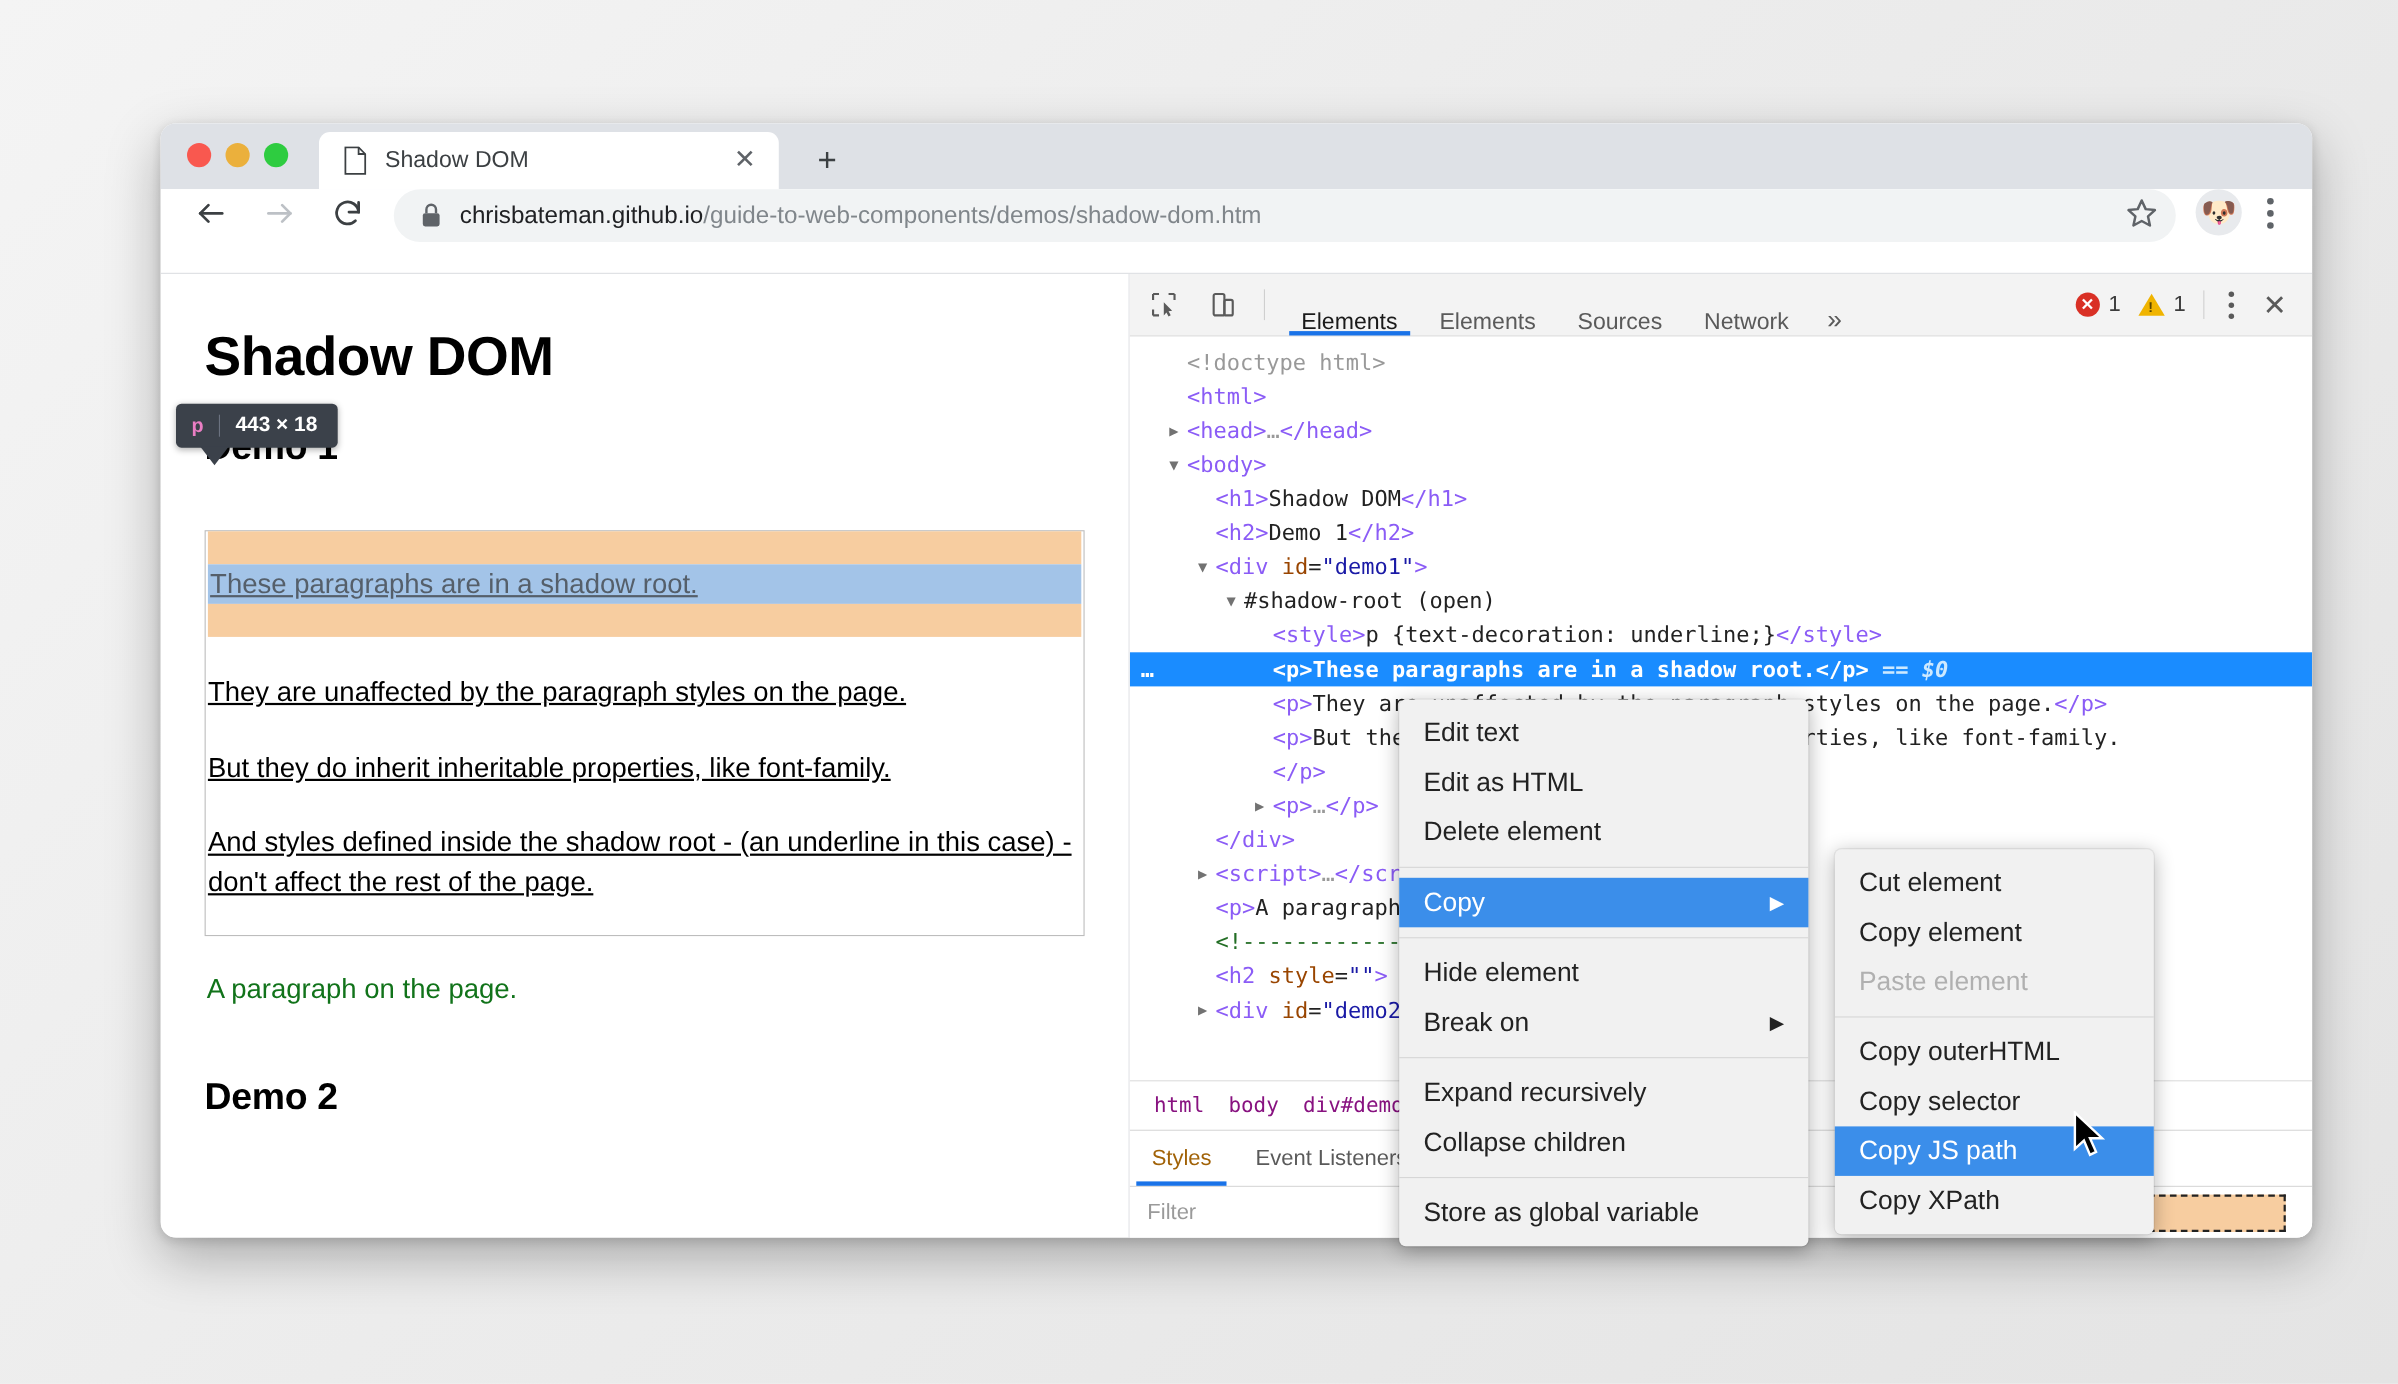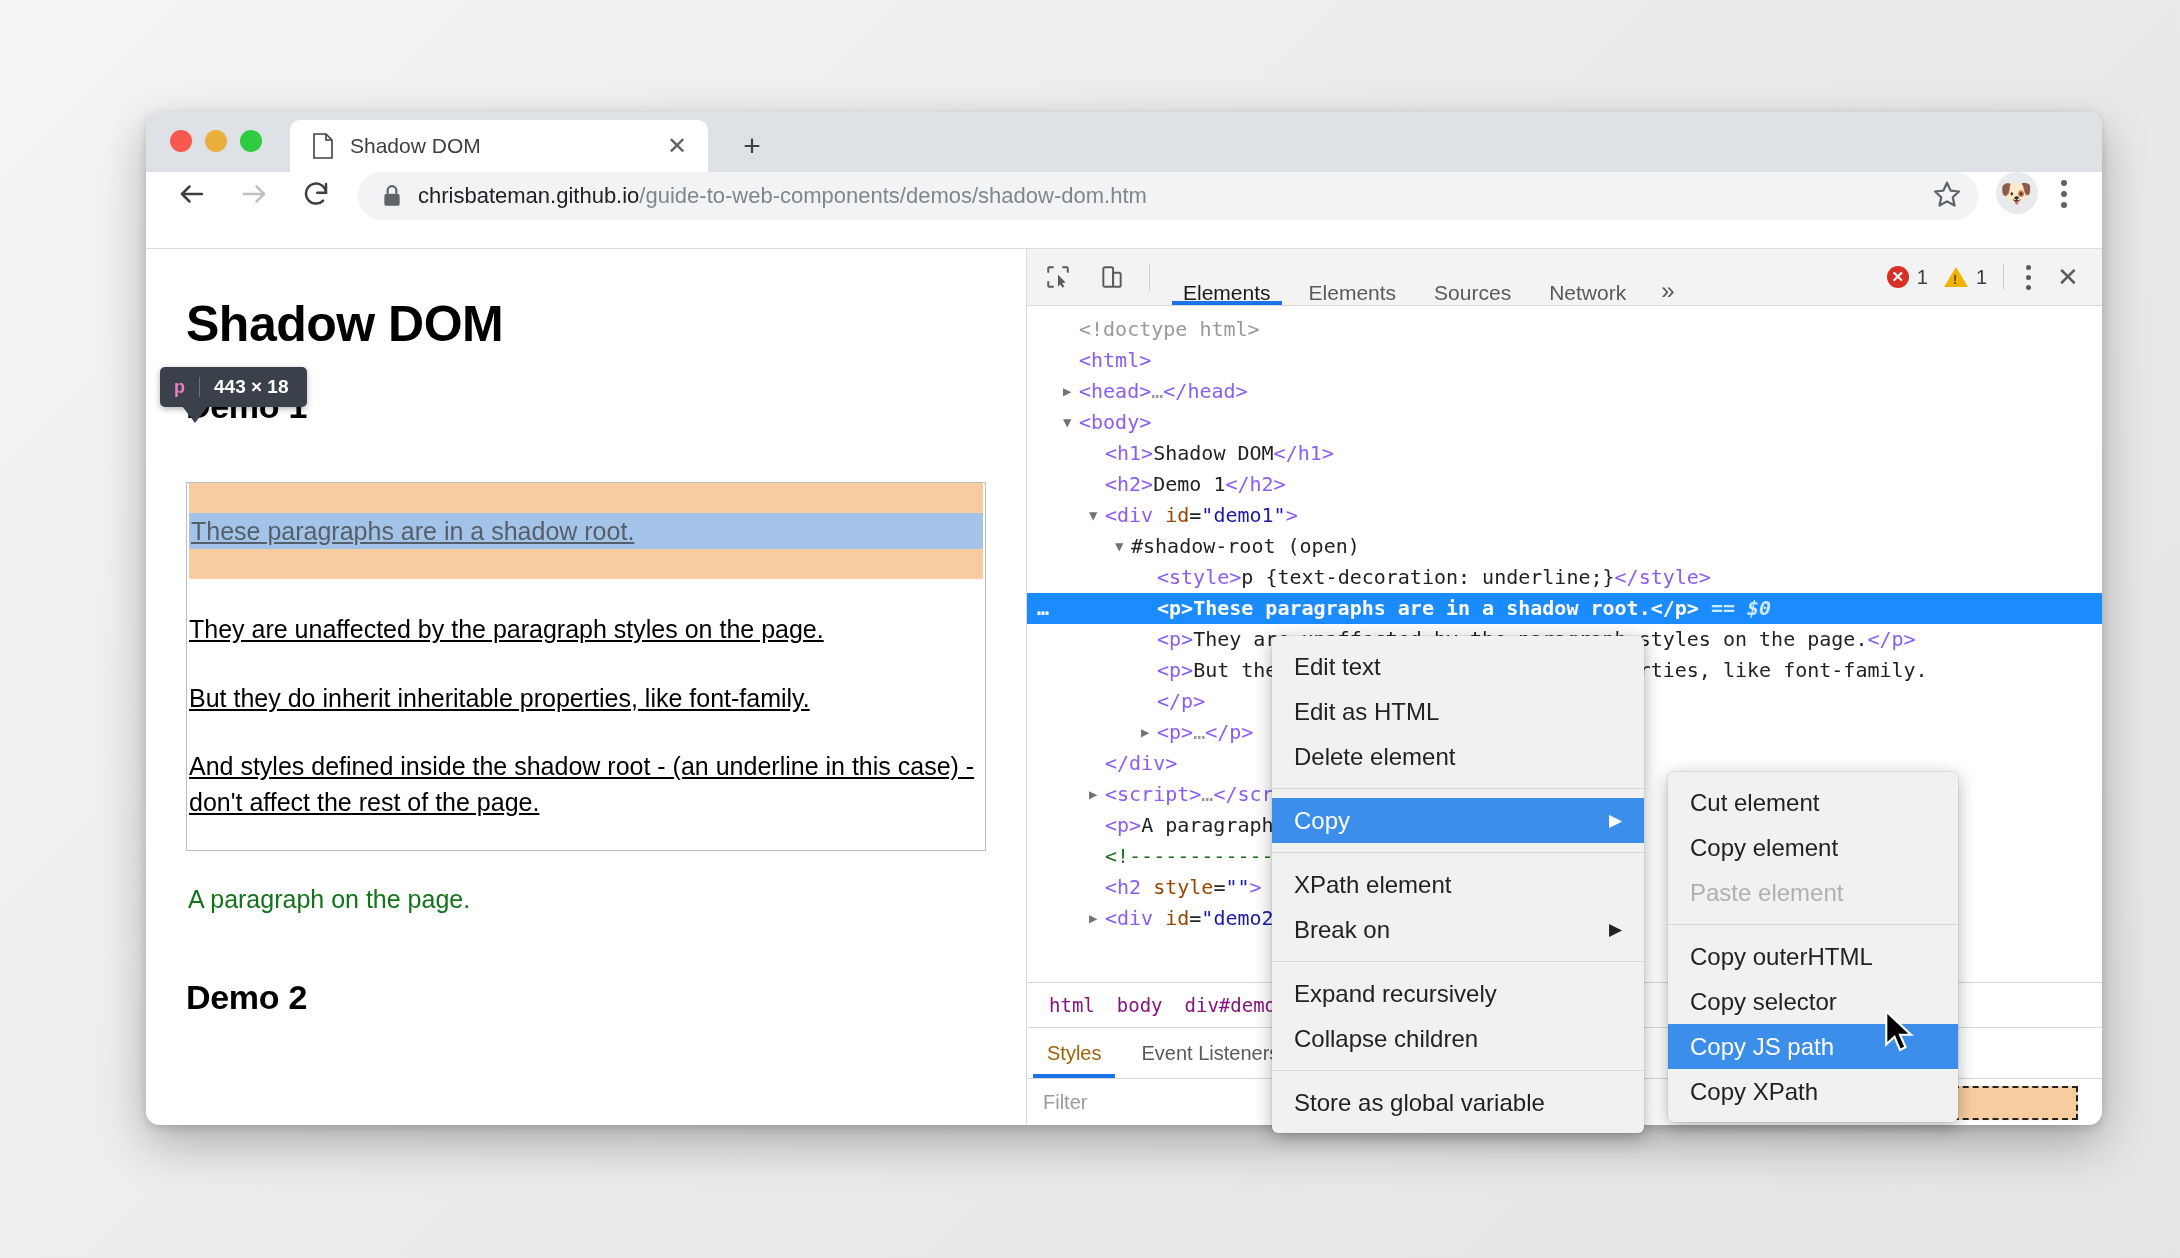--- a/index.html
+++ b/index.html
@@ -538,21 +538,21 @@
       <div class="mi">
         <span>Delete element</span>
       </div>
       <div class="ctx-divider"></div>
       <div class="mi sel">
         <span>Copy</span>
         <span class="caret">▶</span>
       </div>
       <div class="ctx-divider"></div>
       <div class="mi">
-        <span>XPath element</span>
+        <span>Hide element</span>
       </div>
       <div class="mi">
         <span>Break on</span>
         <span class="caret">▶</span>
       </div>
       <div class="ctx-divider"></div>
       <div class="mi">
         <span>Expand recursively</span>
       </div>
       <div class="mi">

